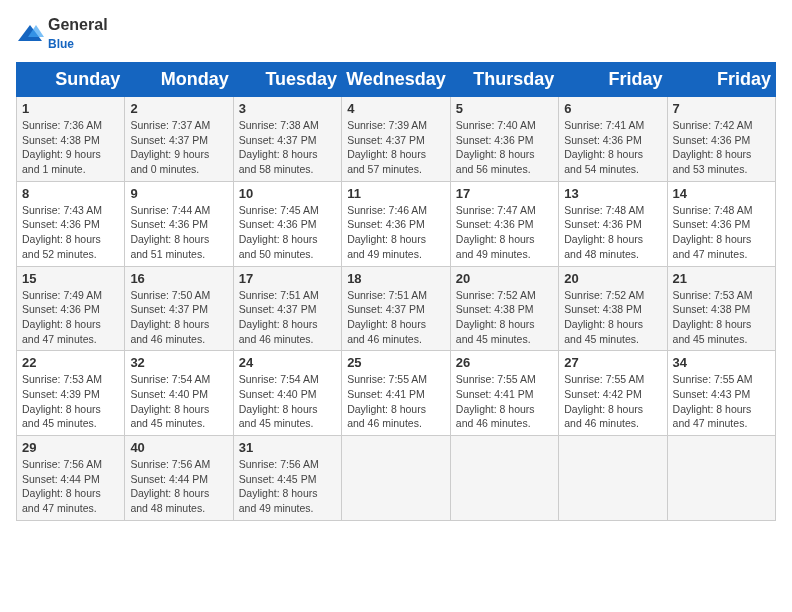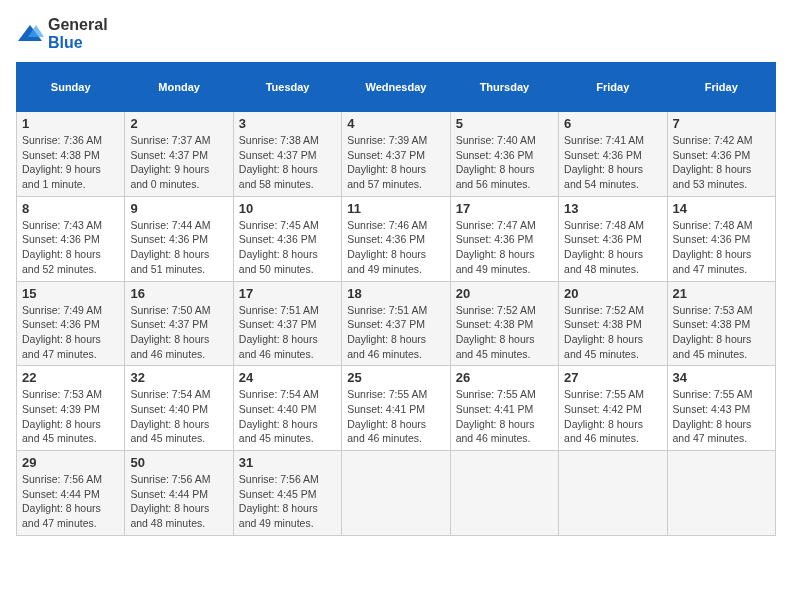--- a/index.html
+++ b/index.html
@@ -39,23 +39,23 @@
       color: #555;
     }
     table {
       width: 100%;
       border-collapse: collapse;
       font-size: 11px;
     }
     thead tr th {
       background-color: #1565c0;
       color: #fff;
-      padding: 18px 4px;
-      text-align: center;
-      font-size: 11px;
+      padding: 6px 4px;
+      text-align: right;
+      font-size: 18px;
       font-weight: bold;
       border: 1px solid #1565c0;
     }
     tbody tr td {
       border: 1px solid #ccc;
       vertical-align: top;
       padding: 4px 5px;
       width: calc(100% / 7);
     }
     tbody tr:nth-child(odd) td {
@@ -84,21 +84,21 @@
 <body>
 
 <div class="header-area">
   <div class="logo">
     <svg class="logo-icon" viewBox="0 0 28 22" xmlns="http://www.w3.org/2000/svg">
       <polygon points="14,2 26,18 2,18" fill="#1565c0"></polygon>
       <polygon points="20,2 28,14 12,14" fill="#42a5f5" opacity="0.7"></polygon>
     </svg>
     <div>
       <span style="font-size:16px;font-weight:bold;color:#333;">General</span><br>
-      <span style="font-size:16px;font-weight:bold;color:#1565c0;">Blue</span>
+      <span style="font-size:12px;font-weight:bold;color:#1565c0;">Blue</span>
     </div>
   </div>
 </div>
 
 <table>
   <thead>
     <tr>
     <th>Sunday</th>
         <th>Monday</th>
         <th>Tuesday</th>
@@ -140,21 +140,21 @@
         <td><span class="day-num">22</span><span class="day-detail">Sunrise: 7:53 AM<br>Sunset: 4:39 PM<br>Daylight: 8 hours and 45 minutes.</span></td>
         <td><span class="day-num">32</span><span class="day-detail">Sunrise: 7:54 AM<br>Sunset: 4:40 PM<br>Daylight: 8 hours and 45 minutes.</span></td>
         <td><span class="day-num">24</span><span class="day-detail">Sunrise: 7:54 AM<br>Sunset: 4:40 PM<br>Daylight: 8 hours and 45 minutes.</span></td>
         <td><span class="day-num">25</span><span class="day-detail">Sunrise: 7:55 AM<br>Sunset: 4:41 PM<br>Daylight: 8 hours and 46 minutes.</span></td>
         <td><span class="day-num">26</span><span class="day-detail">Sunrise: 7:55 AM<br>Sunset: 4:41 PM<br>Daylight: 8 hours and 46 minutes.</span></td>
         <td><span class="day-num">27</span><span class="day-detail">Sunrise: 7:55 AM<br>Sunset: 4:42 PM<br>Daylight: 8 hours and 46 minutes.</span></td>
         <td><span class="day-num">34</span><span class="day-detail">Sunrise: 7:55 AM<br>Sunset: 4:43 PM<br>Daylight: 8 hours and 47 minutes.</span></td>
       </tr>
       <tr>
         <td><span class="day-num">29</span><span class="day-detail">Sunrise: 7:56 AM<br>Sunset: 4:44 PM<br>Daylight: 8 hours and 47 minutes.</span></td>
-        <td><span class="day-num">50</span><span class="day-detail">Sunrise: 7:56 AM<br>Sunset: 4:44 PM<br>Daylight: 8 hours and 48 minutes.</span></td>
+        <td><span class="day-num">40</span><span class="day-detail">Sunrise: 7:56 AM<br>Sunset: 4:44 PM<br>Daylight: 8 hours and 48 minutes.</span></td>
         <td><span class="day-num">31</span><span class="day-detail">Sunrise: 7:56 AM<br>Sunset: 4:45 PM<br>Daylight: 8 hours and 49 minutes.</span></td>
         <td class="empty-cell"></td>
         <td class="empty-cell"></td>
         <td class="empty-cell"></td>
         <td class="empty-cell"></td>
       </tr>
     </tbody>
 </table>
 
 </body></html>

